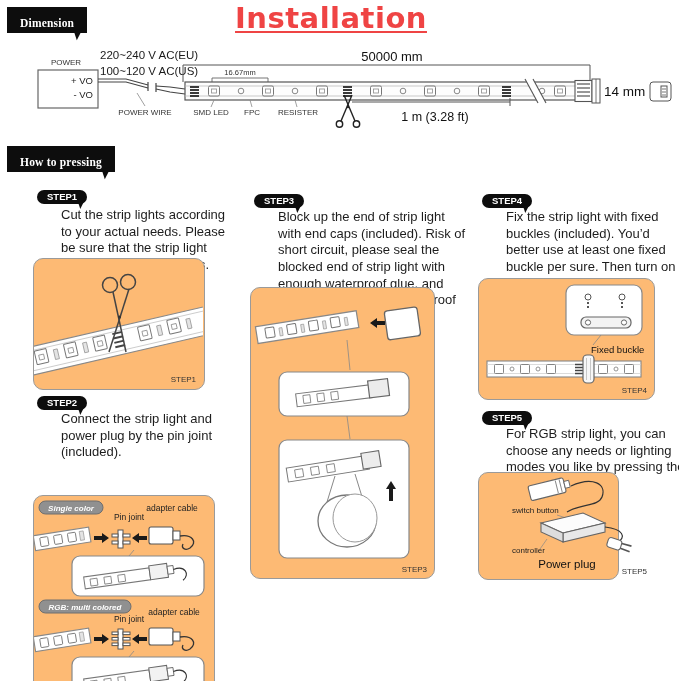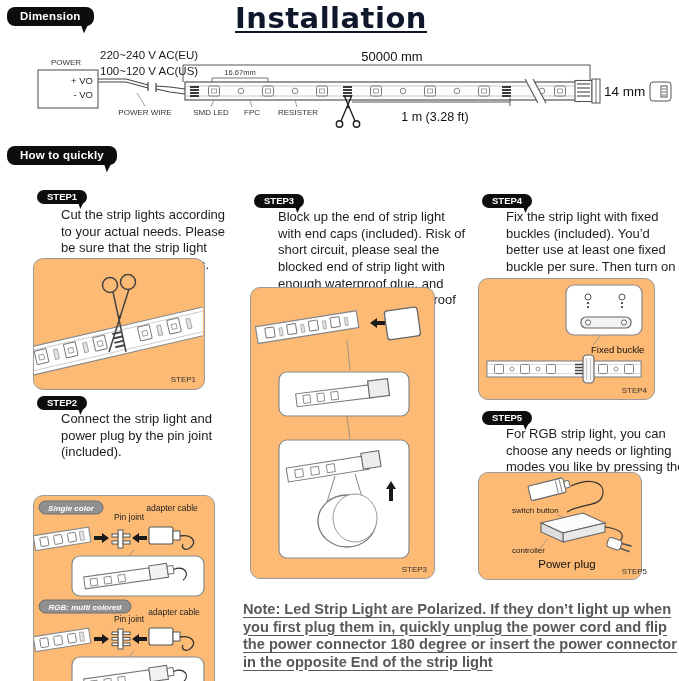--- a/index.html
+++ b/index.html
@@ -1,23 +1,23 @@
 <!DOCTYPE html>
 <html><head>
 <meta charset="utf-8">
 <style>
   html,body{margin:0;padding:0;background:#fff;}
   .canvas{position:relative;width:679px;height:681px;background:#ffffff;overflow:hidden;
           font-family:"Liberation Sans",sans-serif;color:#1c1c1c;}
   .bubble{position:absolute;background:#0d0d0d;color:#fff;font-weight:bold;font-size:11.5px;
-          padding:3px 13px 4px;border-radius:8px;z-index:3;letter-spacing:.2px;}
+          padding:10px 13px 4px;border-radius:0;z-index:3;letter-spacing:.2px;font-family:Liberation Serif, serif;}
   .bubble:after{content:"";position:absolute;right:2px;bottom:-6px;width:0;height:0;
           border-top:10px solid #0d0d0d;border-right:10px solid transparent;transform:rotate(-18deg);}
   .page-title{position:absolute;left:331px;top:1px;transform:translateX(-50%);
-          font-family:"DejaVu Sans",sans-serif;font-size:29px;font-weight:bold;color:#0f172a;
+          font-family:"DejaVu Sans",sans-serif;font-size:29px;font-weight:bold;color:#ef4444;
           text-decoration:underline;text-underline-offset:3px;letter-spacing:.5px;white-space:nowrap;}
   .step-badge{position:absolute;background:#0d0d0d;color:#fff;font-weight:bold;font-size:9.5px;
           padding:1px 10px 2px;border-radius:8px;z-index:3;}
   .step-badge:after{content:"";position:absolute;right:1px;bottom:-4px;width:0;height:0;
           border-top:7px solid #0d0d0d;border-right:7px solid transparent;transform:rotate(-18deg);}
   .step-text{position:absolute;font-size:13px;line-height:1.28;color:#1d1d1d;margin-left:24px;}
   .panel{position:absolute;border:1.4px solid #9a9a9a;border-radius:10px;background:#fdba74;box-sizing:border-box;}
   .panel svg{display:block;}
   .note{position:absolute;left:243px;top:601px;width:436px;font-size:14.6px;font-weight:bold;
           color:#595959;line-height:1.2;text-decoration:underline;text-underline-offset:2.5px;}
@@ -133,21 +133,21 @@
     <text x="435" y="76" font-size="12.5" fill="#111" text-anchor="middle">1 m (3.28 ft)</text>
     <g stroke="#222" stroke-width="1.4" fill="none">
       <line x1="341" y1="76" x2="352" y2="50"></line>
       <line x1="355" y1="76" x2="344" y2="50"></line>
       <circle cx="339.5" cy="79" r="3.2"></circle>
         <circle cx="356.5" cy="79" r="3.2"></circle>
       <circle cx="348" cy="62" r="1.2" fill="#222" stroke="none"></circle>
     </g>
   </svg>
 
-  <div class="bubble" style="left:7px;top:146px;">How to quickly</div>
+  <div class="bubble" style="left:7px;top:146px;">How to pressing</div>
 
   <div class="step-badge" style="left:37px;top:190px;">STEP1</div>
   <div class="step-text" style="left:37px;top:207px;width:168px;">Cut the strip lights according to your actual needs. Please be sure that the strip light can only be cut in meters.</div>
   <div class="panel" style="left:33px;top:258px;width:172px;height:132px;">
     <svg width="169" height="129" viewBox="0 0 169 129">
       <g transform="rotate(-13 84 82)">
         <rect x="-8" y="68" width="190" height="28" fill="#fff" stroke="#888" stroke-width="1.2"></rect>
         <line x1="-8" y1="72" x2="182" y2="72" stroke="#c4c4c4" stroke-width="0.8"></line>
         <line x1="-8" y1="92" x2="182" y2="92" stroke="#c4c4c4" stroke-width="0.8"></line>
         <g fill="#fff" stroke="#777" stroke-width="1">
@@ -369,21 +369,21 @@
         <rect x="104" y="76" width="11" height="28" rx="4" fill="#f7f7f7" stroke="#666" stroke-width="1.2"></rect>
         <line x1="107.5" y1="79" x2="107.5" y2="101" stroke="#bbb" stroke-width="0.8"></line>
         <line x1="111.5" y1="79" x2="111.5" y2="101" stroke="#bbb" stroke-width="0.8"></line>
       </g>
       <text x="168" y="114" font-size="8" fill="#333" text-anchor="end">STEP4</text>
     </svg>
   </div>
 
   <div class="step-badge" style="left:482px;top:411px;">STEP5</div>
   <div class="step-text" style="left:482px;top:426px;width:180px;">For RGB strip light, you can choose any needs or lighting modes you like by pressing the switch button.</div>
-  <div class="panel" style="left:478px;top:472px;width:164px;height:108px;">
+  <div class="panel" style="left:478px;top:472px;width:141px;height:108px;">
     <svg width="174" height="105" viewBox="0 0 174 105">
       <g transform="rotate(-14 67 16)">
         <rect x="50" y="9" width="36" height="15" rx="2" fill="#fff" stroke="#666" stroke-width="1.1"></rect>
         <path d="M78,10 v13 M82,10 v13" stroke="#888" stroke-width="1"></path>
         <rect x="86" y="13" width="5" height="7" fill="#fff" stroke="#666" stroke-width="0.9"></rect>
       </g>
       <path d="M92,13 C114,3 128,11 123,24 C119,34 102,30 88,39" fill="none" stroke="#333" stroke-width="1.2"></path>
       <text x="33" y="40" font-size="8" fill="#222">switch button</text>
       <line x1="78" y1="42" x2="90" y2="46" stroke="#888" stroke-width="0.7"></line>
       <ellipse cx="96" cy="46" rx="2.6" ry="1.6" fill="#fff" stroke="#666"></ellipse>
@@ -398,15 +398,14 @@
       <g transform="rotate(18 136 72)">
         <rect x="128" y="66" width="14" height="10" rx="3" fill="#fff" stroke="#666" stroke-width="1.1"></rect>
         <line x1="142" y1="68.5" x2="152" y2="68" stroke="#555" stroke-width="1.6"></line>
         <line x1="142" y1="73.5" x2="152" y2="74" stroke="#555" stroke-width="1.6"></line>
       </g>
       <text x="88" y="95" font-size="11.5" fill="#111" text-anchor="middle">Power plug</text>
       <text x="168" y="101" font-size="8" fill="#333" text-anchor="end">STEP5</text>
     </svg>
   </div>
 
-  <div class="note">Note: Led Strip Light are Polarized. If they don’t light up when you first plug them in, quickly unplug the power cord and flip the power connector 180 degree or insert the power connector in the opposite End of the strip light</div>
 
 </div>
 
 </body></html>

